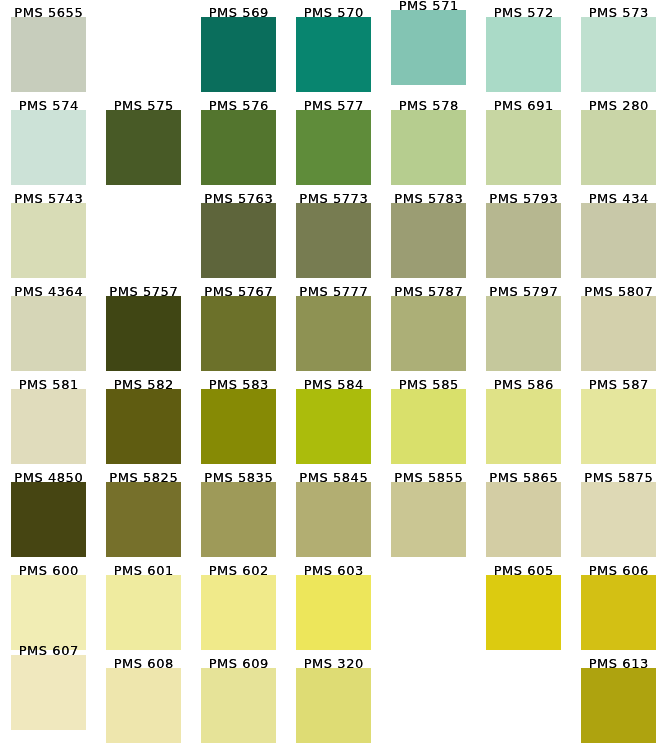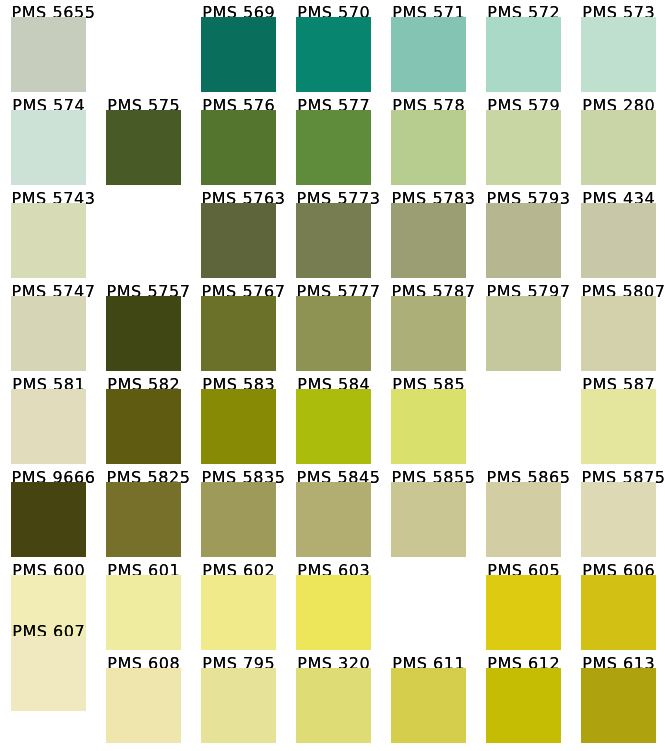--- a/index.html
+++ b/index.html
@@ -3,21 +3,21 @@
 <meta charset="utf-8">
 <title>PMS Color Chart</title>
 <style>
   html,body{margin:0;padding:0;background:#ffffff;}
   body{width:666px;height:751px;overflow:hidden;
        font-family:"DejaVu Sans",sans-serif;
        -webkit-font-smoothing:none;}
   #chart{position:relative;width:666px;height:751px;background:#ffffff;}
   .cell{position:absolute;width:75px;height:75px;}
   .lbl{position:absolute;left:0;top:-9.5px;width:75px;
-       text-align:center;font-size:16px;line-height:10.5px;
+       text-align:center;font-size:13px;line-height:10.5px;
        color:#000;letter-spacing:0.55px;text-indent:0.55px;
        white-space:nowrap;
        text-shadow:0 0 0.25px rgba(0,0,0,0.85);}
   .sw{position:absolute;left:0;top:0;width:75px;height:75px;background:#ffffff;}
 </style>
 </head>
 <body>
 
 <div id="chart">
   <div class="cell" style="left:11px;top:17px">
@@ -25,21 +25,21 @@
    <div class="sw" style="background-color: rgb(199, 205, 188);"></div>
   </div>
   <div class="cell" style="left:201px;top:17px">
    <div class="lbl">PMS 569</div>
    <div class="sw" style="background-color: rgb(10, 110, 92);"></div>
   </div>
   <div class="cell" style="left:296px;top:17px">
    <div class="lbl">PMS 570</div>
    <div class="sw" style="background-color: rgb(8, 133, 111);"></div>
   </div>
-  <div class="cell" style="left:391px;top:17px">
+  <div class="cell" style="left:391px;top:10px">
    <div class="lbl">PMS 571</div>
    <div class="sw" style="background-color: rgb(131, 196, 179);"></div>
   </div>
   <div class="cell" style="left:486px;top:17px">
    <div class="lbl">PMS 572</div>
    <div class="sw" style="background-color: rgb(170, 218, 199);"></div>
   </div>
   <div class="cell" style="left:581px;top:17px">
    <div class="lbl">PMS 573</div>
    <div class="sw" style="background-color: rgb(191, 224, 207);"></div>
@@ -58,21 +58,21 @@
   </div>
   <div class="cell" style="left:296px;top:110px">
    <div class="lbl">PMS 577</div>
    <div class="sw" style="background-color: rgb(95, 140, 58);"></div>
   </div>
   <div class="cell" style="left:391px;top:110px">
    <div class="lbl">PMS 578</div>
    <div class="sw" style="background-color: rgb(182, 205, 143);"></div>
   </div>
   <div class="cell" style="left:486px;top:110px">
-   <div class="lbl">PMS 579</div>
+   <div class="lbl">PMS 691</div>
    <div class="sw" style="background-color: rgb(199, 214, 162);"></div>
   </div>
   <div class="cell" style="left:581px;top:110px">
    <div class="lbl">PMS 280</div>
    <div class="sw" style="background-color: rgb(201, 213, 167);"></div>
   </div>
   <div class="cell" style="left:11px;top:203px">
    <div class="lbl">PMS 5743</div>
    <div class="sw" style="background-color: rgb(216, 220, 182);"></div>
   </div>
@@ -90,21 +90,21 @@
   </div>
   <div class="cell" style="left:486px;top:203px">
    <div class="lbl">PMS 5793</div>
    <div class="sw" style="background-color: rgb(182, 183, 144);"></div>
   </div>
   <div class="cell" style="left:581px;top:203px">
    <div class="lbl">PMS 434</div>
    <div class="sw" style="background-color: rgb(200, 200, 168);"></div>
   </div>
   <div class="cell" style="left:11px;top:296px">
-   <div class="lbl">PMS 5747</div>
+   <div class="lbl">PMS 4364</div>
    <div class="sw" style="background-color: rgb(214, 214, 183);"></div>
   </div>
   <div class="cell" style="left:106px;top:296px">
    <div class="lbl">PMS 5757</div>
    <div class="sw" style="background-color: rgb(64, 70, 20);"></div>
   </div>
   <div class="cell" style="left:201px;top:296px">
    <div class="lbl">PMS 5767</div>
    <div class="sw" style="background-color: rgb(108, 113, 42);"></div>
   </div>
@@ -137,26 +137,30 @@
    <div class="sw" style="background-color: rgb(134, 138, 5);"></div>
   </div>
   <div class="cell" style="left:296px;top:389px">
    <div class="lbl">PMS 584</div>
    <div class="sw" style="background-color: rgb(171, 188, 12);"></div>
   </div>
   <div class="cell" style="left:391px;top:389px">
    <div class="lbl">PMS 585</div>
    <div class="sw" style="background-color: rgb(217, 224, 107);"></div>
   </div>
+  <div class="cell" style="left:486px;top:389px">
+   <div class="lbl">PMS 586</div>
+   <div class="sw" style="background-color: rgb(223, 226, 135);"></div>
+  </div>
   <div class="cell" style="left:581px;top:389px">
    <div class="lbl">PMS 587</div>
    <div class="sw" style="background-color: rgb(229, 230, 157);"></div>
   </div>
   <div class="cell" style="left:11px;top:482px">
-   <div class="lbl">PMS 9666</div>
+   <div class="lbl">PMS 4850</div>
    <div class="sw" style="background-color: rgb(70, 69, 18);"></div>
   </div>
   <div class="cell" style="left:106px;top:482px">
    <div class="lbl">PMS 5825</div>
    <div class="sw" style="background-color: rgb(118, 112, 43);"></div>
   </div>
   <div class="cell" style="left:201px;top:482px">
    <div class="lbl">PMS 5835</div>
    <div class="sw" style="background-color: rgb(158, 154, 89);"></div>
   </div>
@@ -193,41 +197,33 @@
    <div class="sw" style="background-color: rgb(237, 230, 91);"></div>
   </div>
   <div class="cell" style="left:486px;top:575px">
    <div class="lbl">PMS 605</div>
    <div class="sw" style="background-color: rgb(220, 203, 16);"></div>
   </div>
   <div class="cell" style="left:581px;top:575px">
    <div class="lbl">PMS 606</div>
    <div class="sw" style="background-color: rgb(211, 192, 20);"></div>
   </div>
-  <div class="cell" style="left:11px;top:636px">
+  <div class="cell" style="left:11px;top:655px">
    <div class="lbl">PMS 607</div>
    <div class="sw" style="background-color: rgb(240, 232, 190);"></div>
   </div>
   <div class="cell" style="left:106px;top:668px">
    <div class="lbl">PMS 608</div>
    <div class="sw" style="background-color: rgb(238, 230, 173);"></div>
   </div>
   <div class="cell" style="left:201px;top:668px">
-   <div class="lbl">PMS 795</div>
+   <div class="lbl">PMS 609</div>
    <div class="sw" style="background-color: rgb(230, 227, 152);"></div>
   </div>
   <div class="cell" style="left:296px;top:668px">
    <div class="lbl">PMS 320</div>
    <div class="sw" style="background-color: rgb(222, 220, 116);"></div>
   </div>
-  <div class="cell" style="left:391px;top:668px">
-   <div class="lbl">PMS 611</div>
-   <div class="sw" style="background-color: rgb(213, 206, 76);"></div>
-  </div>
-  <div class="cell" style="left:486px;top:668px">
-   <div class="lbl">PMS 612</div>
-   <div class="sw" style="background-color: rgb(196, 189, 4);"></div>
-  </div>
   <div class="cell" style="left:581px;top:668px">
    <div class="lbl">PMS 613</div>
    <div class="sw" style="background-color: rgb(174, 163, 15);"></div>
   </div>
 </div>
 
 </body></html>

